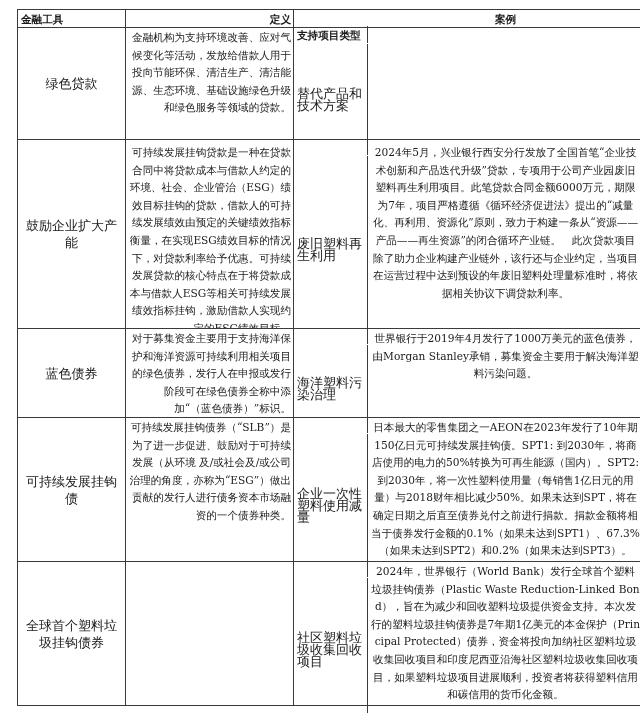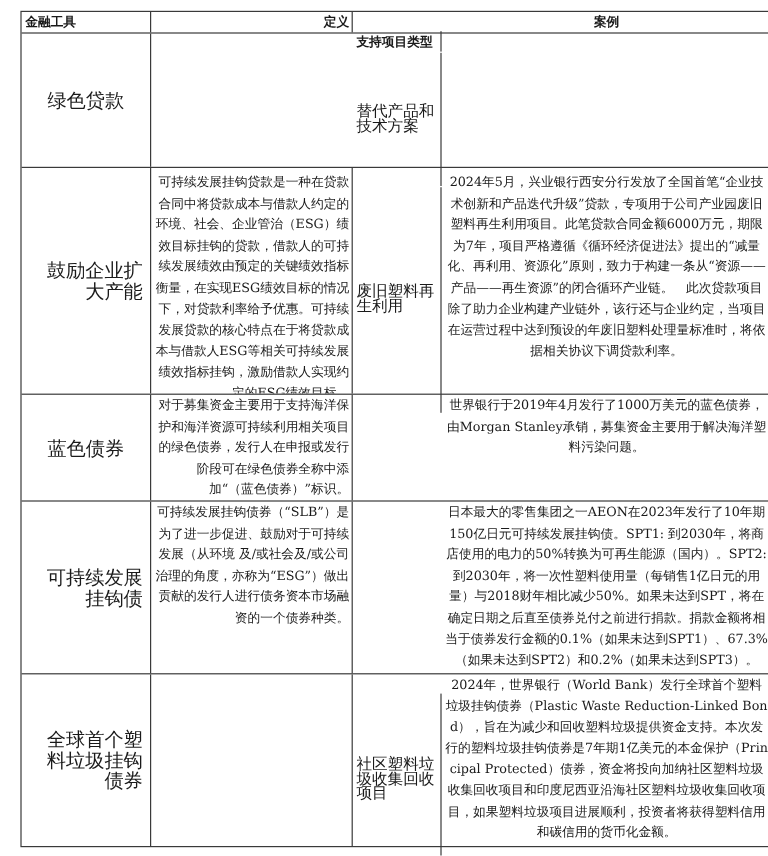--- a/index.html
+++ b/index.html
@@ -55,23 +55,23 @@
     .header .cell {
       font-weight: bold;
       font-size: 10.6px;
       line-height: 16px;
       padding-top: 1px;
     }
     .c1.body-cell {
       display: flex;
       align-items: center;
       justify-content: center;
-      text-align: right;
+      text-align: center;
       padding: 0 6px;
-      font-size: 16px;
+      font-size: 13px;
       line-height: 17px;
     }
     .c3.body-cell {
       display: flex;
       align-items: center;
       padding: 0 3px;
       font-size: 13px;
       line-height: 12px;
     }
   </style>
@@ -82,39 +82,42 @@
 
   <div class="row header" style="top:0; height:18px;">
     <div class="cell c1">金融工具</div>
     <div class="cell c2">定义</div>
     <div class="cell c3">支持项目类型</div>
     <div class="cell c4 last">案例</div>
   </div>
 
   <div class="row" style="top:18px; height:112px;">
     <div class="cell c1 body-cell">绿色贷款</div>
+    <div class="cell c2">金融机构为支持环境改善、应对气候变化等活动，发放给借款人用于投向节能环保、清洁生产、清洁能源、生态环境、基础设施绿色升级和绿色服务等领域的贷款。</div>
     <div class="cell c3 body-cell">替代产品和技术方案</div>
   </div>
 
   <div class="row" style="top:130px; height:189px;">
     <div class="cell c1 body-cell">鼓励企业扩大产能</div>
     <div class="cell c2" style="padding-top:4px;">可持续发展挂钩贷款是一种在贷款合同中将贷款成本与借款人约定的环境、社会、企业管治（ESG）绩效目标挂钩的贷款，借款人的可持续发展绩效由预定的关键绩效指标衡量，在实现ESG绩效目标的情况下，对贷款利率给予优惠。可持续发展贷款的核心特点在于将贷款成本与借款人ESG等相关可持续发展绩效指标挂钩，激励借款人实现约定的ESG绩效目标。</div>
     <div class="cell c3 body-cell">废旧塑料再生利用</div>
     <div class="cell c4 last" style="padding-top:4px;">2024年5月，兴业银行西安分行发放了全国首笔“企业技术创新和产品迭代升级”贷款，专项用于公司产业园废旧塑料再生利用项目。此笔贷款合同金额6000万元，期限为7年，项目严格遵循《循环经济促进法》提出的“减量化、再利用、资源化”原则，致力于构建一条从“资源——产品——再生资源”的闭合循环产业链。　此次贷款项目除了助力企业构建产业链外，该行还与企业约定，当项目在运营过程中达到预设的年废旧塑料处理量标准时，将依据相关协议下调贷款利率。</div>
   </div>
 
   <div class="row" style="top:319px; height:89px;">
     <div class="cell c1 body-cell">蓝色债券</div>
     <div class="cell c2">对于募集资金主要用于支持海洋保护和海洋资源可持续利用相关项目的绿色债券，发行人在申报或发行阶段可在绿色债券全称中添加“（蓝色债券）”标识。</div>
+    <div class="cell c3 body-cell">海洋塑料污染治理</div>
     <div class="cell c4 last">世界银行于2019年4月发行了1000万美元的蓝色债券，由Morgan Stanley承销，募集资金主要用于解决海洋塑料污染问题。</div>
   </div>
 
   <div class="row" style="top:408px; height:144px;">
     <div class="cell c1 body-cell">可持续发展挂钩债</div>
     <div class="cell c2">可持续发展挂钩债券（“SLB”）是为了进一步促进、鼓励对于可持续发展（从环境 及/或社会及/或公司治理的角度，亦称为“ESG”）做出贡献的发行人进行债务资本市场融资的一个债券种类。</div>
+    <div class="cell c3 body-cell">企业一次性塑料使用减量</div>
     <div class="cell c4 last">日本最大的零售集团之一AEON在2023年发行了10年期150亿日元可持续发展挂钩债。SPT1: 到2030年，将商店使用的电力的50%转换为可再生能源（国内）。SPT2: 到2030年，将一次性塑料使用量（每销售1亿日元的用量）与2018财年相比减少50%。如果未达到SPT，将在确定日期之后直至债券兑付之前进行捐款。捐款金额将相当于债券发行金额的0.1%（如果未达到SPT1）、67.3%（如果未达到SPT2）和0.2%（如果未达到SPT3）。</div>
   </div>
 
   <div class="row last" style="top:552px; height:143px;">
     <div class="cell c1 body-cell">全球首个塑料垃圾挂钩债券</div>
     <div class="cell c2"></div>
     <div class="cell c3 body-cell">社区塑料垃圾收集回收项目</div>
     <div class="cell c4 last">2024年，世界银行（World Bank）发行全球首个塑料垃圾挂钩债券（Plastic Waste Reduction-Linked Bond），旨在为减少和回收塑料垃圾提供资金支持。本次发行的塑料垃圾挂钩债券是7年期1亿美元的本金保护（Principal Protected）债券，资金将投向加纳社区塑料垃圾收集回收项目和印度尼西亚沿海社区塑料垃圾收集回收项目，如果塑料垃圾项目进展顺利，投资者将获得塑料信用和碳信用的货币化金额。</div>
   </div>
 

